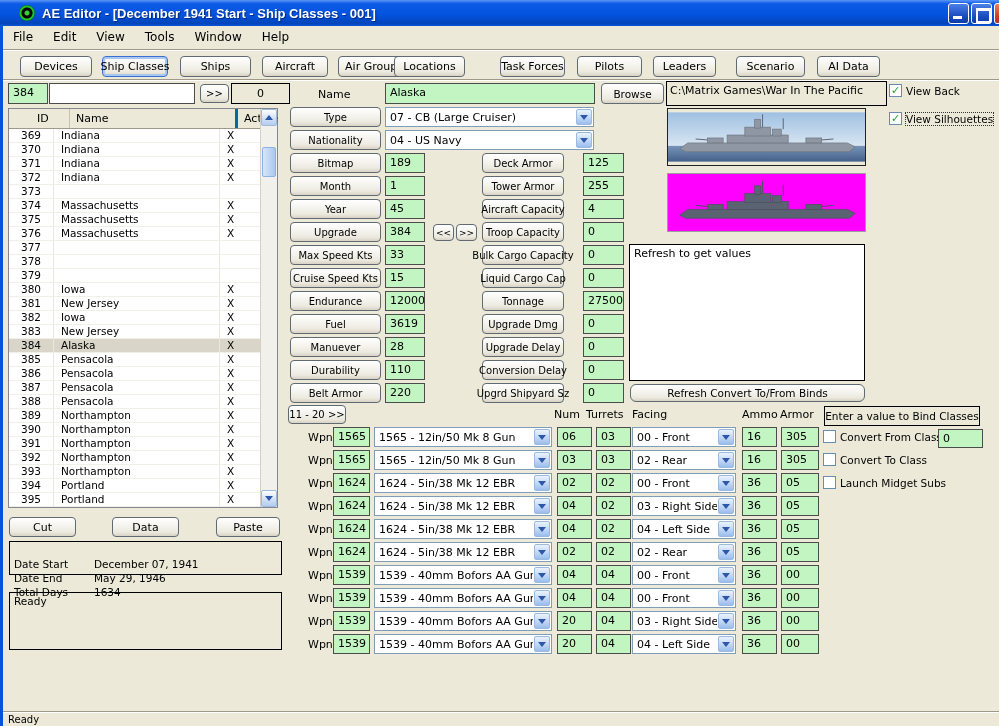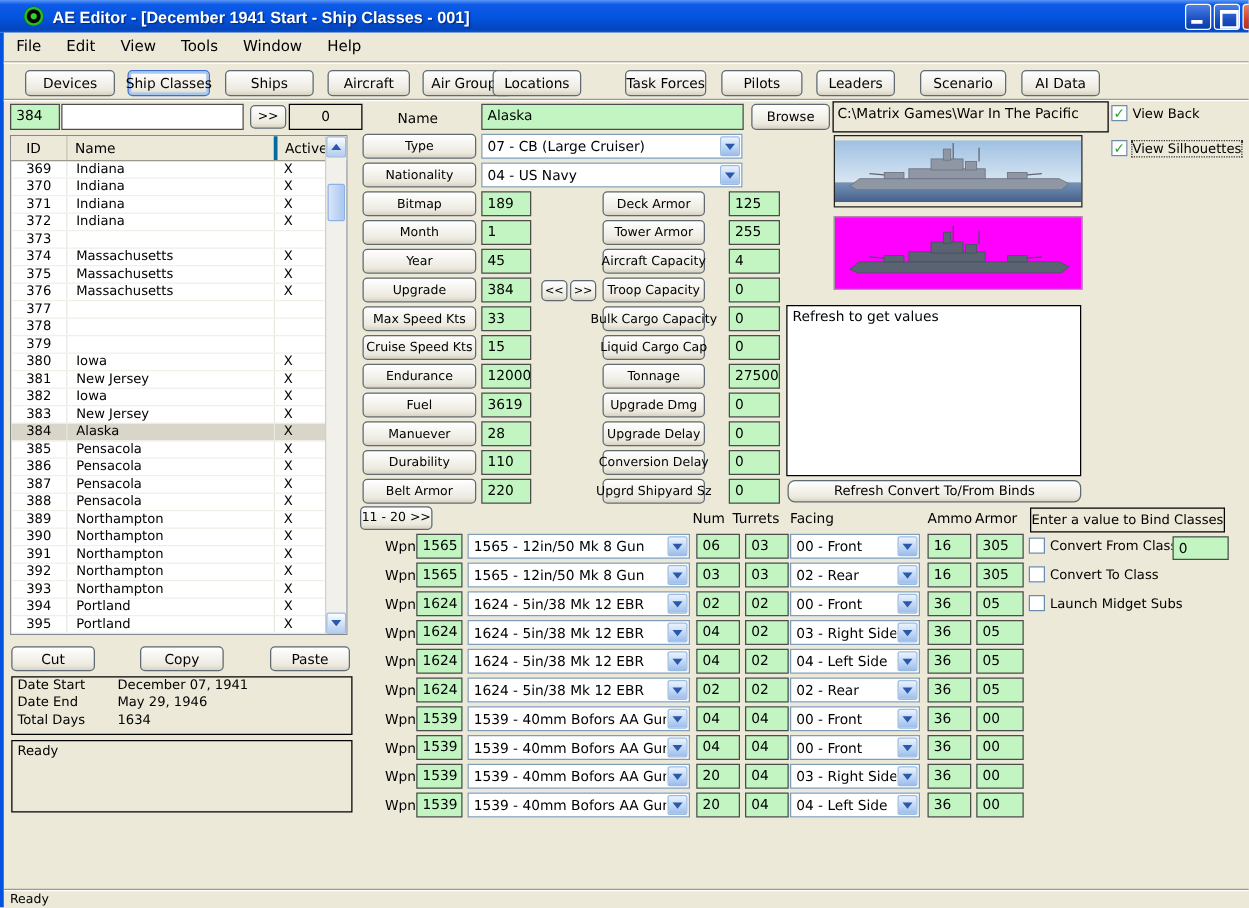--- a/index.html
+++ b/index.html
@@ -44,21 +44,21 @@
 #path-box{position:absolute;left:666px;top:81px;width:221px;height:25px;border:1px solid #000;padding:2px 3px;overflow:hidden;white-space:nowrap;font-size:11px;}
 
 
 .cbrow{position:absolute;display:flex;align-items:center;gap:4px;font-size:10.5px;}
 .xp-check{width:13px;height:13px;background:#fff;border:1px solid #6a8cb0;display:inline-flex;align-items:center;justify-content:center;flex:0 0 13px;}
 .xp-check.checked::after{content:"✓";color:#27a127;font-size:11px;font-weight:bold;line-height:11px;}
 .focus-label{outline:1px dotted #333;}
 
 
 .classtable{position:absolute;left:8px;top:108px;width:270px;height:400px;background:#fff;border:1px solid #828790;}
-.thead{display:flex;height:20px;background:#ece9d8;border-bottom:1px solid #9d9a8b;}
+.thead{display:flex;height:20px;background:#ece9d8;border-bottom:1px solid #9d9a8b;justify-content:flex-end;}
 .hcell{padding:3px 0 0 6px;font-size:11px;}
 .h-id{width:44px;padding-left:12px;}
 .h-name{width:166px;border-left:1px solid #c6c3b5;}
 .h-active{width:42px;border-left:3px solid #0369a1;}
 .tbody{position:absolute;left:0;top:20px;width:252px;height:378px;overflow:hidden;}
 .trow{display:flex;height:14px;border-bottom:1px solid #f0efe8;font-size:10.5px;line-height:13px;}
 .trow.selected{background:#d9d5c9;}
 .tcell{overflow:hidden;white-space:nowrap;}
 .c-id{width:44px;padding-left:12px;}
 .c-name{width:166px;padding-left:7px;border-left:1px solid #e8e8df;}
@@ -108,21 +108,21 @@
 .wnum{position:absolute;left:269px;top:0;width:35px;height:20px;}
 .wtur{position:absolute;left:308px;top:0;width:35px;height:20px;}
 .wfac{left:344px;top:0;width:104px;}
 .wammo{position:absolute;left:454px;top:0;width:35px;height:20px;}
 .warmor{position:absolute;left:493px;top:0;width:38px;height:20px;}
 
 
 #cut-btn{left:9px;top:517px;width:67px;height:20px;}
 #copy-btn{left:112px;top:517px;width:67px;height:20px;}
 #paste-btn{left:216px;top:517px;width:64px;height:20px;}
-#date-panel{position:absolute;left:9px;top:541px;width:273px;height:47px;border:1px solid #000;padding:0 4px;font-size:10.5px;}
+#date-panel{position:absolute;left:9px;top:541px;width:273px;height:31px;border:1px solid #000;padding:16px 4px;font-size:10.5px;}
 .drow{display:flex;height:14px;line-height:13px;}
 .dlabel{width:80px;}
 #ready-panel{position:absolute;left:9px;top:592px;width:273px;height:58px;border:1px solid #000;padding:2px 4px;font-size:10.5px;}
 </style>
 </head>
 <body>
 
 <div class="titlebar">
   <div class="app-icon"></div>
   <div class="title-text">AE Editor - [December 1941 Start - Ship Classes - 001]</div>
@@ -715,21 +715,21 @@
         <span class="sel-arrow">
           <span class="tri-dn"></span>
         </span>
       </div>
       <div class="gbox wammo">36</div>
       <div class="gbox warmor">00</div>
     </div>
   </div>
 
 <div id="cut-btn" class="xp-btn">Cut</div>
-<div id="copy-btn" class="xp-btn">Copy</div>
+<div id="copy-btn" class="xp-btn">Data</div>
 <div id="paste-btn" class="xp-btn">Paste</div>
 <div id="date-panel">
   <div class="drow">
       <span class="dlabel">Date Start</span>
       <span>December 07, 1941</span>
     </div>
   <div class="drow">
       <span class="dlabel">Date End</span>
       <span>May 29, 1946</span>
     </div>

